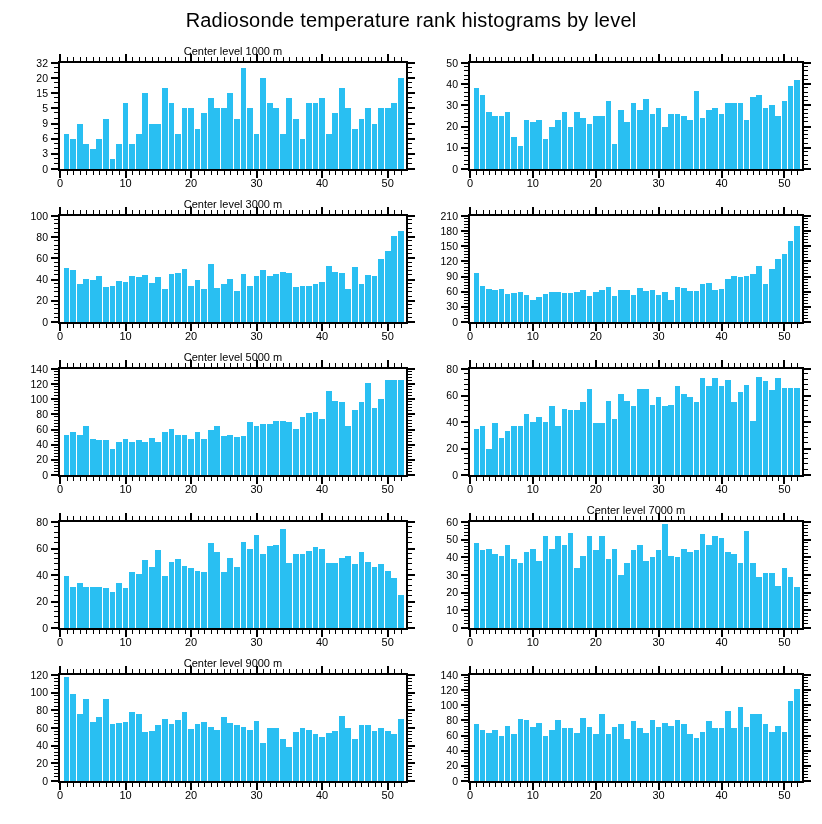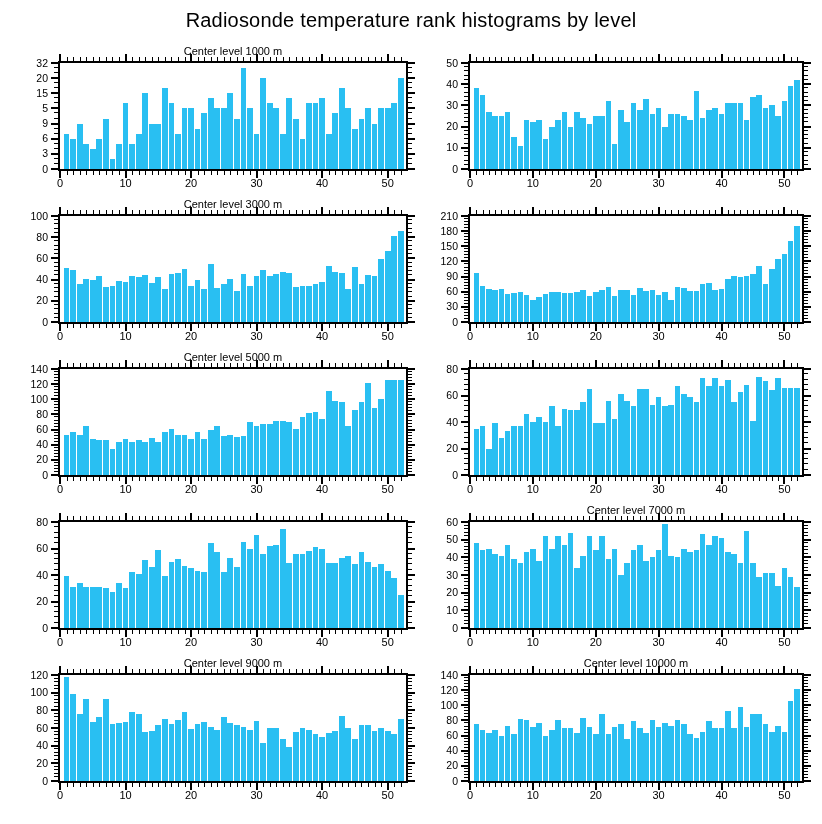--- a/index.html
+++ b/index.html
@@ -2104,21 +2104,20 @@
         <div class="tk ym r" style="bottom: 86.6667%;"></div>
         <div class="tk ym l" style="bottom: 90%;"></div>
         <div class="tk ym r" style="bottom: 90%;"></div>
         <div class="tk ym l" style="bottom: 93.3333%;"></div>
         <div class="tk ym r" style="bottom: 93.3333%;"></div>
         <div class="tk ym l" style="bottom: 96.6667%;"></div>
         <div class="tk ym r" style="bottom: 96.6667%;"></div>
       </div>
     </div>
     <div class="cell">
-      <div class="sub-title">Center level 10000 m</div>
       <div class="plot">
         <div class="bar" style="left: 1.06061%; width: 1.66667%; height: 53.5714%; background: rgb(41, 191, 242);"></div>
         <div class="bar" style="left: 2.95455%; width: 1.66667%; height: 48.5714%; background: rgb(41, 191, 242);"></div>
         <div class="bar" style="left: 4.84848%; width: 1.66667%; height: 45.7143%; background: rgb(41, 191, 242);"></div>
         <div class="bar" style="left: 6.74242%; width: 1.66667%; height: 47.8571%; background: rgb(41, 191, 242);"></div>
         <div class="bar" style="left: 8.63636%; width: 1.66667%; height: 42.8571%; background: rgb(41, 191, 242);"></div>
         <div class="bar" style="left: 10.5303%; width: 1.66667%; height: 52.1429%; background: rgb(41, 191, 242);"></div>
         <div class="bar" style="left: 12.4242%; width: 1.66667%; height: 44.2857%; background: rgb(41, 191, 242);"></div>
         <div class="bar" style="left: 14.3182%; width: 1.66667%; height: 58.5714%; background: rgb(41, 191, 242);"></div>
         <div class="bar" style="left: 16.2121%; width: 1.66667%; height: 57.1429%; background: rgb(41, 191, 242);"></div>

